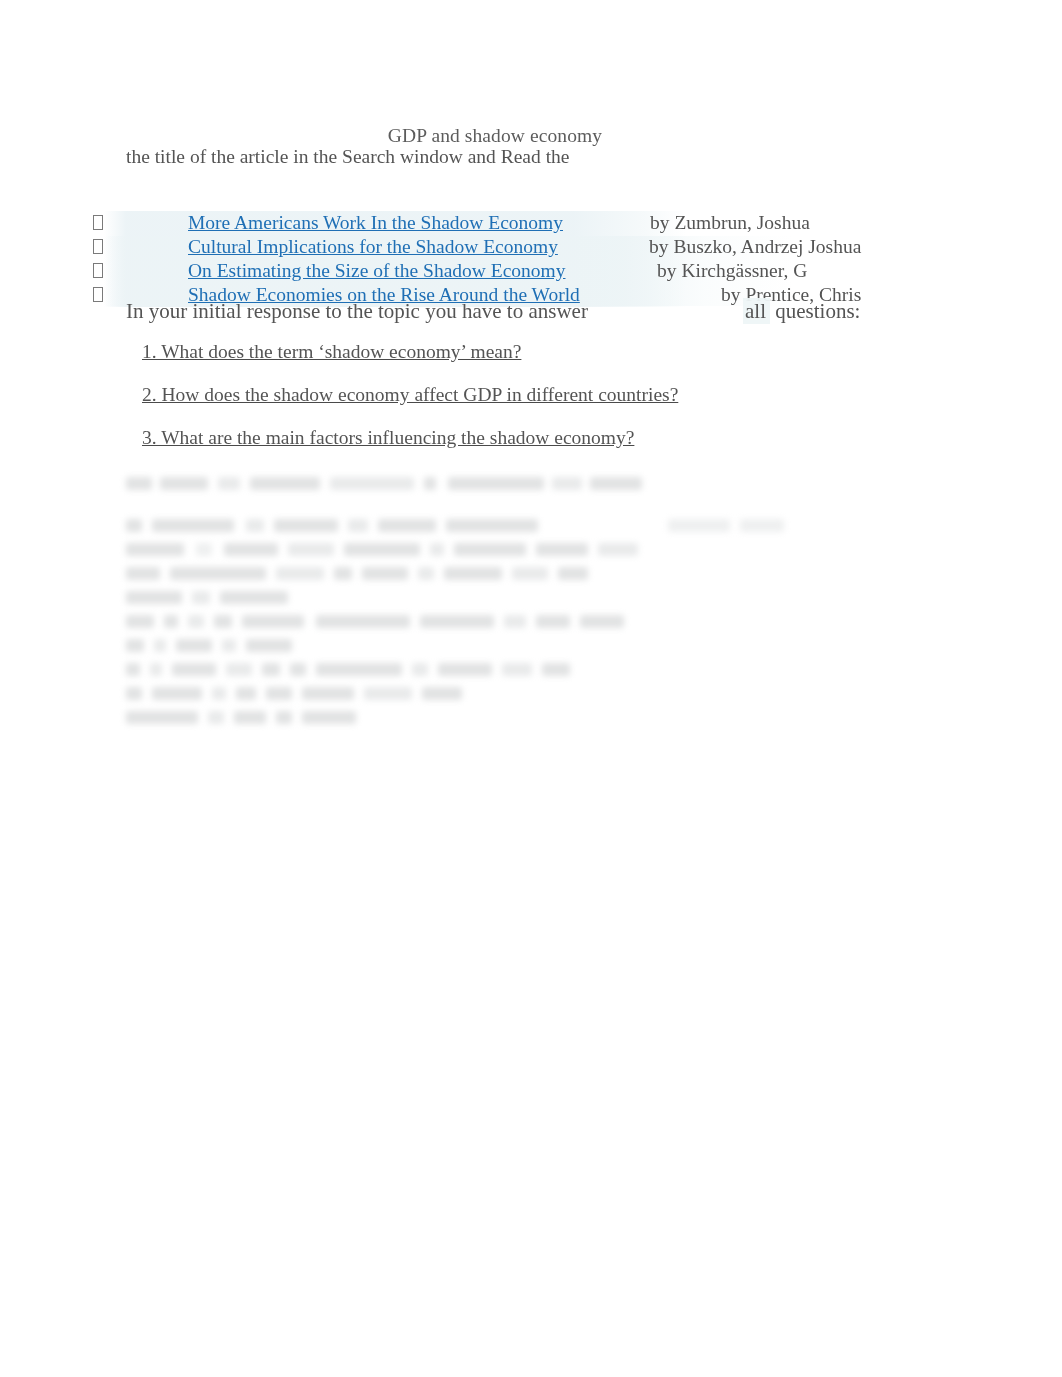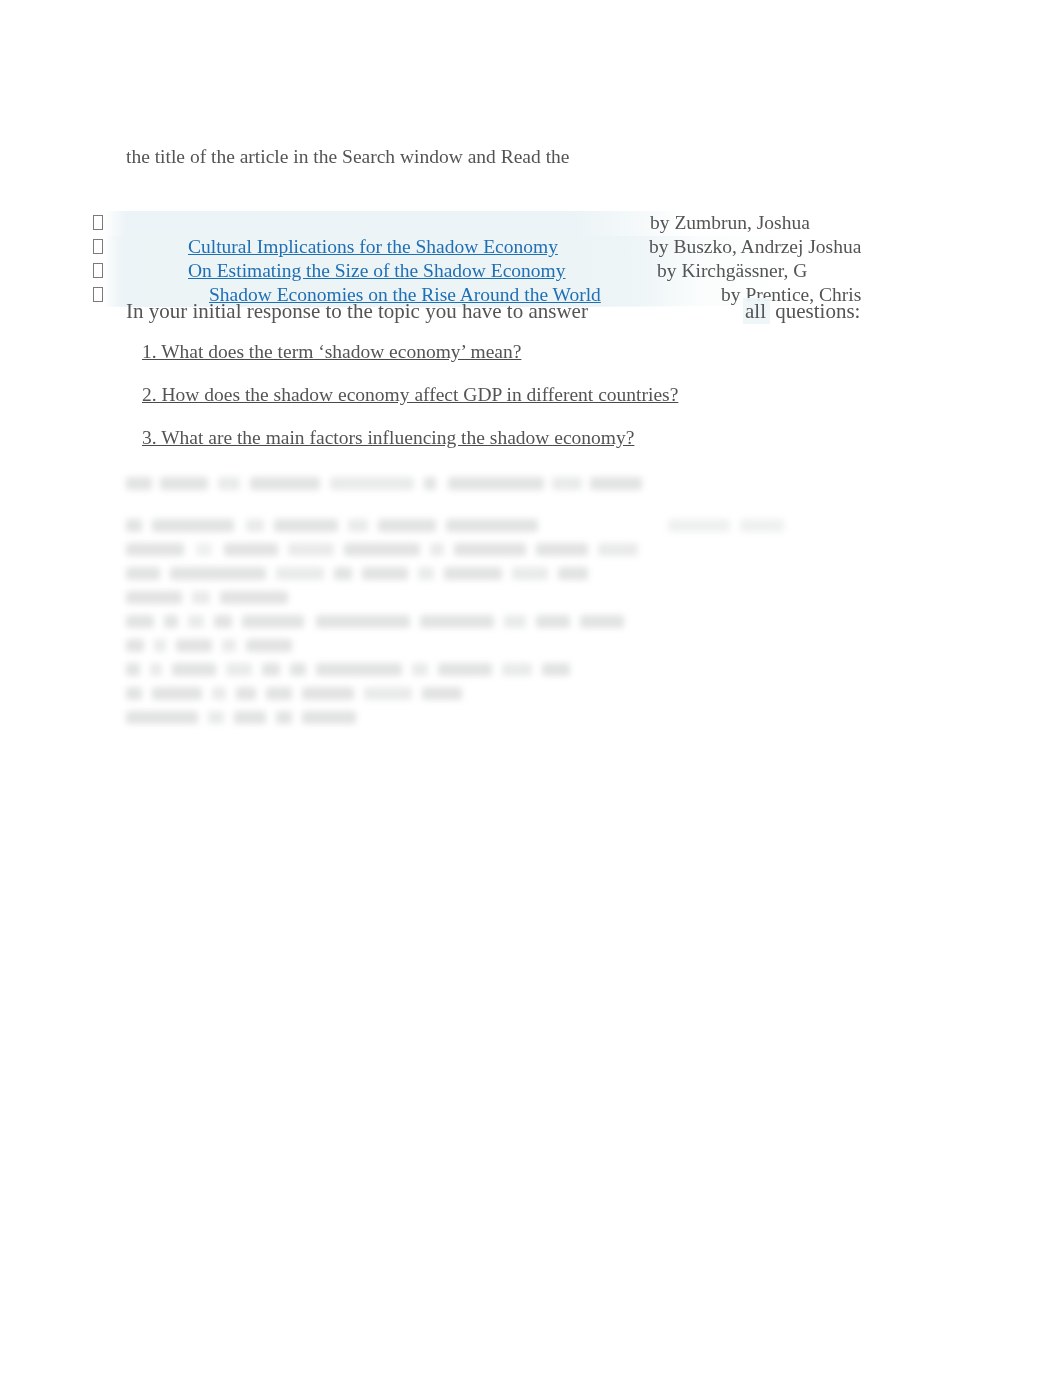--- a/index.html
+++ b/index.html
@@ -128,21 +128,21 @@
     top: 0;
     color: #545454;
     font-size: 19.5px;
     line-height: 24px;
   }
 
   
   .r0 .atitle { left: 188px; }
   .r1 .atitle { left: 188px; }
   .r2 .atitle { left: 188px; }
-  .r3 .atitle { left: 188px; margin-left: 21px; }
+  .r3 .atitle { left: 188px; }
 
   .r0 .aby { left: 650px; }
   .r1 .aby { left: 649px; }
   .r2 .aby { left: 657px; }
   .r3 .aby { left: 680px; margin-left: 41px; }
 
   
   .response-line {
     position: absolute;
     left: 126px;
@@ -197,32 +197,36 @@
     background: #b9bcbd;
   }
   .fline.light { background: #cbcecf; }
   .fline.lighter { background: #d8dbdc; }
 </style>
 </head>
 <body>
 
 <div id="page">
 
+  <div class="doc-title">
+    <span>GDP and shadow economy</span>
+  </div>
 
   <div class="intro">
     <span class="ln">the title of the article in the Search window and Read the</span>
   </div>
 
   <div class="hl-band"></div>
   <div class="hl-band2"></div>
 
   <div class="article-list">
 
     <div class="article-row r0">
       <span class="bullet"><i class="tofu"></i></span>
+      <a class="atitle" href="#">More Americans Work In the Shadow Economy</a>
       <span class="aby">by Zumbrun, Joshua</span>
     </div>
 
     <div class="article-row r1">
       <span class="bullet"><i class="tofu"></i></span>
       <a class="atitle" href="#">Cultural Implications for the Shadow Economy</a>
       <span class="aby">by Buszko, Andrzej Joshua</span>
     </div>
 
     <div class="article-row r2">

